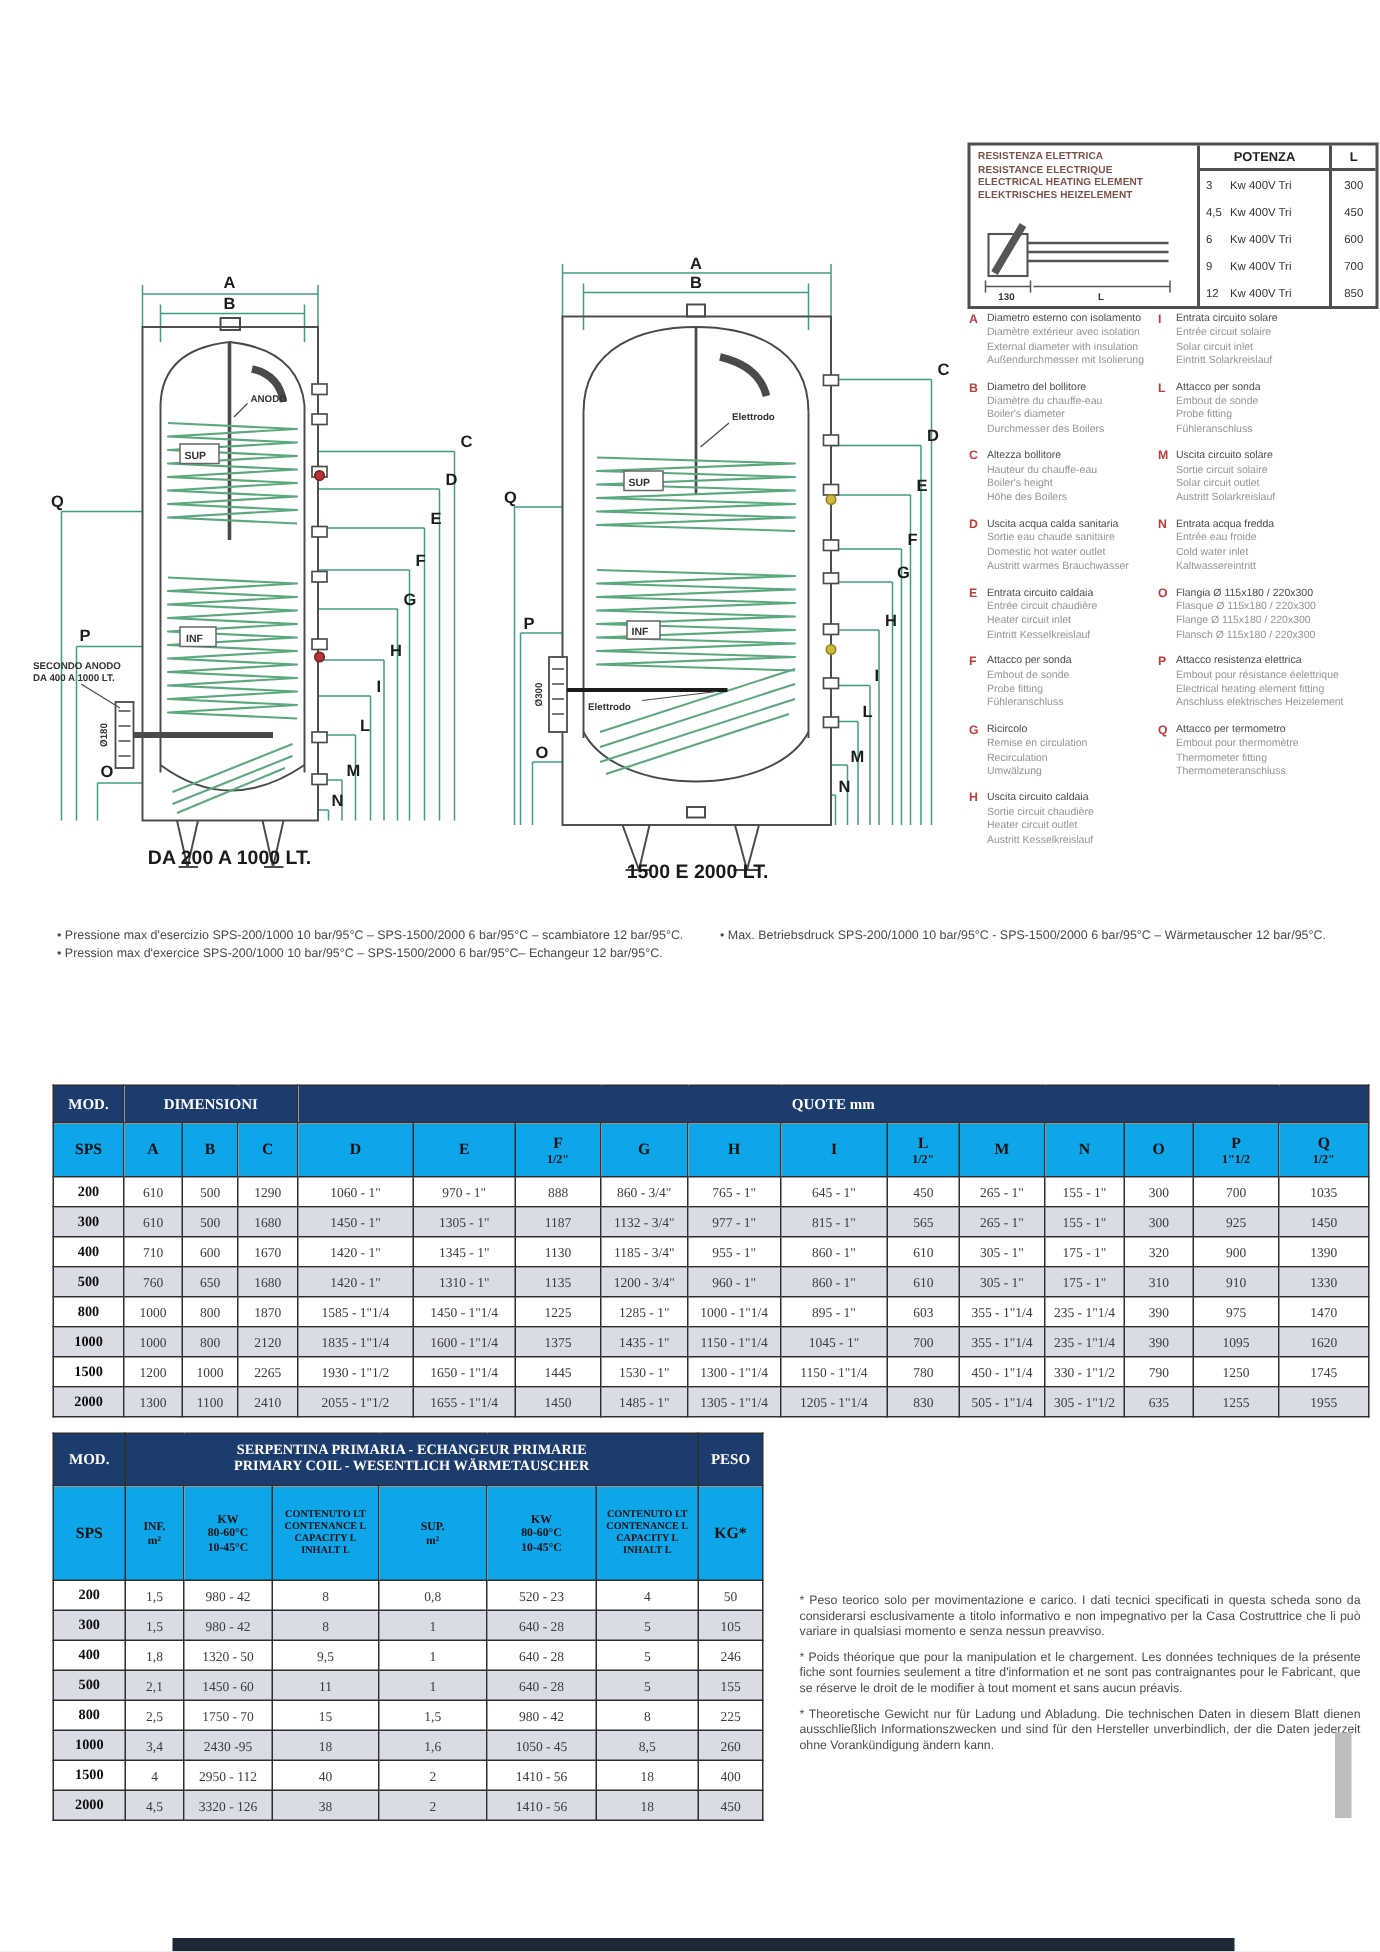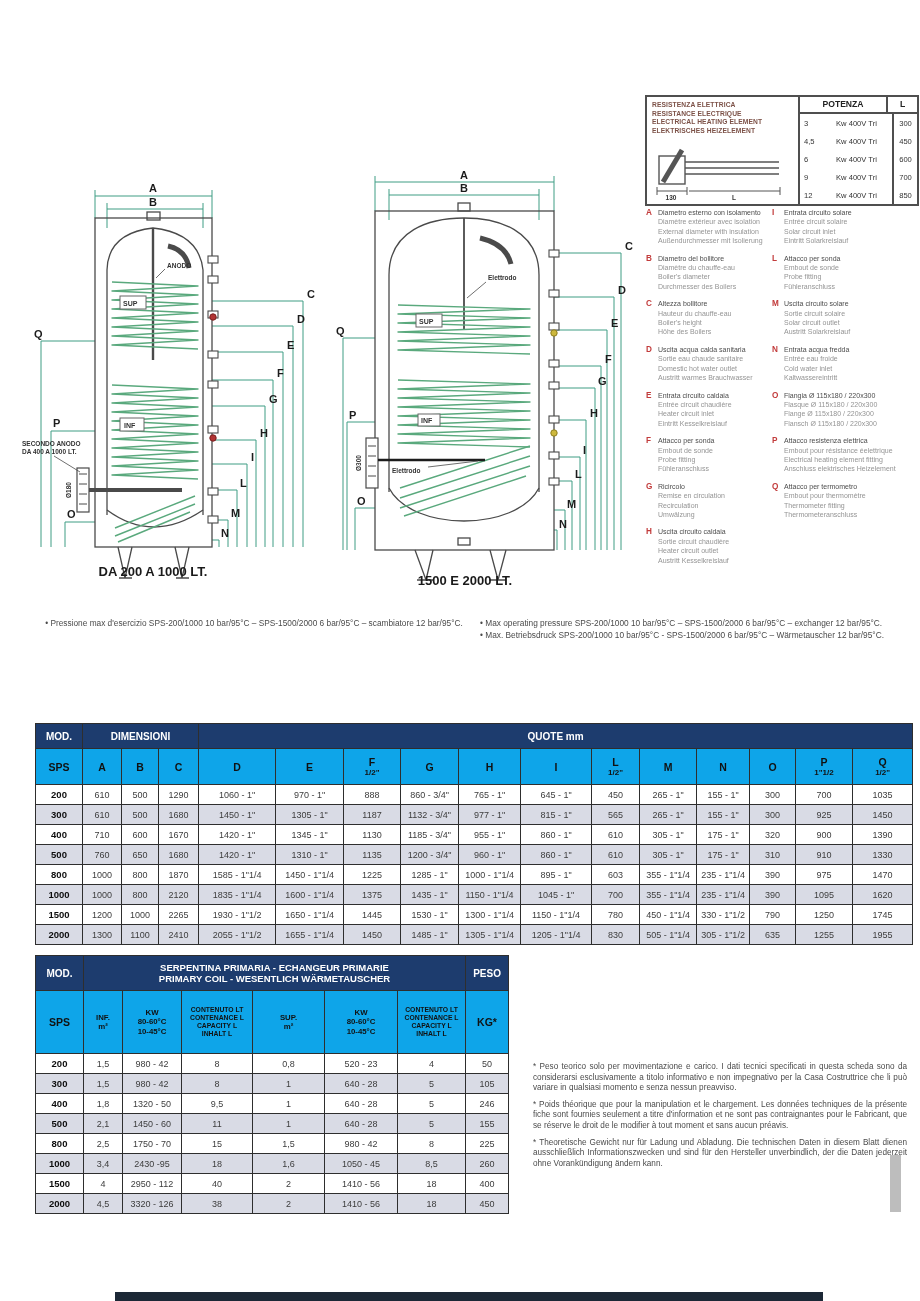--- a/index.html
+++ b/index.html
@@ -11,21 +11,21 @@
            border:2px solid #4f4f4f;display:flex;background:#fff;}
   .hb-left{width:143px;border-right:2px solid #4f4f4f;padding:4px 3px 0 5px;position:relative;}
   .hb-titles div{font-size:6.7px;font-weight:bold;color:#7c5147;line-height:8.7px;letter-spacing:.1px;}
   .hb-svg{position:absolute;left:2px;bottom:2px;}
   .hb-right{flex:1;display:flex;flex-direction:column;font-size:7.6px;color:#333;}
   .hb-head{display:flex;border-bottom:2px solid #4f4f4f;height:15px;font-weight:bold;font-size:8.6px;color:#222;}
   .hb-head .pot{width:86px;text-align:center;line-height:15px;border-right:2px solid #4f4f4f;}
   .hb-head .ell{flex:1;text-align:center;line-height:15px;}
   .hb-row{display:flex;flex:1;align-items:center;}
   .hb-row .num{width:16px;text-align:left;padding-left:4px;}
-  .hb-row .lbl{width:56px;margin-left:16px;}
+  .hb-row .lbl{width:66px;}
   .hb-row .lval{flex:1;text-align:center;border-left:2px solid #4f4f4f;align-self:stretch;display:flex;align-items:center;justify-content:center;}
 
   
   .legend-col{position:absolute;top:208px;}
   #legend-left{left:646px;width:124px;}
   #legend-right{left:772px;width:146px;}
   .legend-item{display:flex;margin-bottom:8px;}
   .legend-key{color:#c23b3b;font-weight:bold;font-size:8.2px;width:12px;flex:none;line-height:9.4px;}
   .legend-lines{font-size:7px;line-height:9.4px;}
   .ll0{color:#4c4c4c;}
@@ -36,26 +36,26 @@
   #diag-left{left:20px;top:170px;}
   #diag-right{left:330px;top:170px;}
   .diag svg text{font-family:"Liberation Sans",sans-serif;}
   .dimletter{font-size:11px;font-weight:bold;fill:#1c1c1c;}
   .smalllabel{font-size:6.5px;fill:#333;font-weight:bold;}
   .boxlabel{font-size:7px;font-weight:bold;fill:#333;}
   .caption{font-size:13px;font-weight:bold;fill:#1a1a1a;}
 
   
   .notes{position:absolute;top:617px;font-size:8.3px;color:#4a4a4a;line-height:12px;}
-  #notes-left{left:38px;width:432px;text-align:center;}
+  #notes-left{left:38px;width:432px;}
   #notes-right{left:480px;width:432px;}
   .bullet::before{content:"• ";}
 
   
-  table.dt{border-collapse:collapse;table-layout:fixed;position:absolute;background:#fff;}
+  table.dt{border-collapse:collapse;table-layout:fixed;position:absolute;background:#fff;font-family:Liberation Serif, serif;}
   table.dt th,table.dt td{border:1px solid #2e2e2e;text-align:center;padding:0;overflow:hidden;}
   tr.ghead th{background:#1d3c6e;color:#fff;font-size:10px;height:24px;}
   tr.ghead th+th{border-left:1px solid #8fa3c4;}
   tr.ghead .g2{font-size:9.5px;line-height:11px;}
   tr.shead th{background:#0ea5e9;color:#111;font-weight:bold;font-size:10.5px;}
   tr.shead .sub{font-size:8px;font-weight:bold;line-height:9px;}
   tr.shead .tiny{font-size:6.8px;line-height:8.2px;font-weight:bold;}
   tr.shead .small{font-size:7.8px;line-height:9.5px;font-weight:bold;}
   table.dt td{font-size:9px;height:19px;color:#3c3c3c;}
   table.dt tbody tr:nth-child(even){background:#d9dbe5;}
@@ -495,23 +495,23 @@
       <text class="smalllabel" x="62" y="303">Elettrodo</text>
       <text class="boxlabel" x="89" y="154">SUP</text>
       <text class="boxlabel" x="91" y="253">INF</text>
       <text class="smalllabel" transform="rotate(-90 31 293)" x="31" y="293" text-anchor="middle">Ø300</text>
       <text class="caption" x="135" y="415" text-anchor="middle">1500 E 2000 LT.</text>
     </svg>
   </div>
 
   <div id="notes-left" class="notes">
     <div class="bullet">Pressione max d'esercizio SPS-200/1000 10 bar/95°C – SPS-1500/2000 6 bar/95°C – scambiatore 12 bar/95°C.</div>
+    <div class="bullet">Pression max d'exercice SPS-200/1000 10 bar/95°C – SPS-1500/2000 6 bar/95°C– Echangeur 12 bar/95°C.</div>
   </div>
   <div id="notes-right" class="notes">
-    <div class="bullet">Max operating pressure SPS-200/1000 10 bar/95°C – SPS-1500/2000 6 bar/95°C  – exchanger 12 bar/95°C.</div>
     <div class="bullet">Max. Betriebsdruck SPS-200/1000 10 bar/95°C - SPS-1500/2000 6 bar/95°C – Wärmetauscher 12 bar/95°C.</div>
   </div>
 
   <table id="tbl-dim" class="dt">
     <colgroup>
       <col style="width:47px">
         <col style="width:39px">
         <col style="width:37px">
         <col style="width:40px">
       <col style="width:77px">

